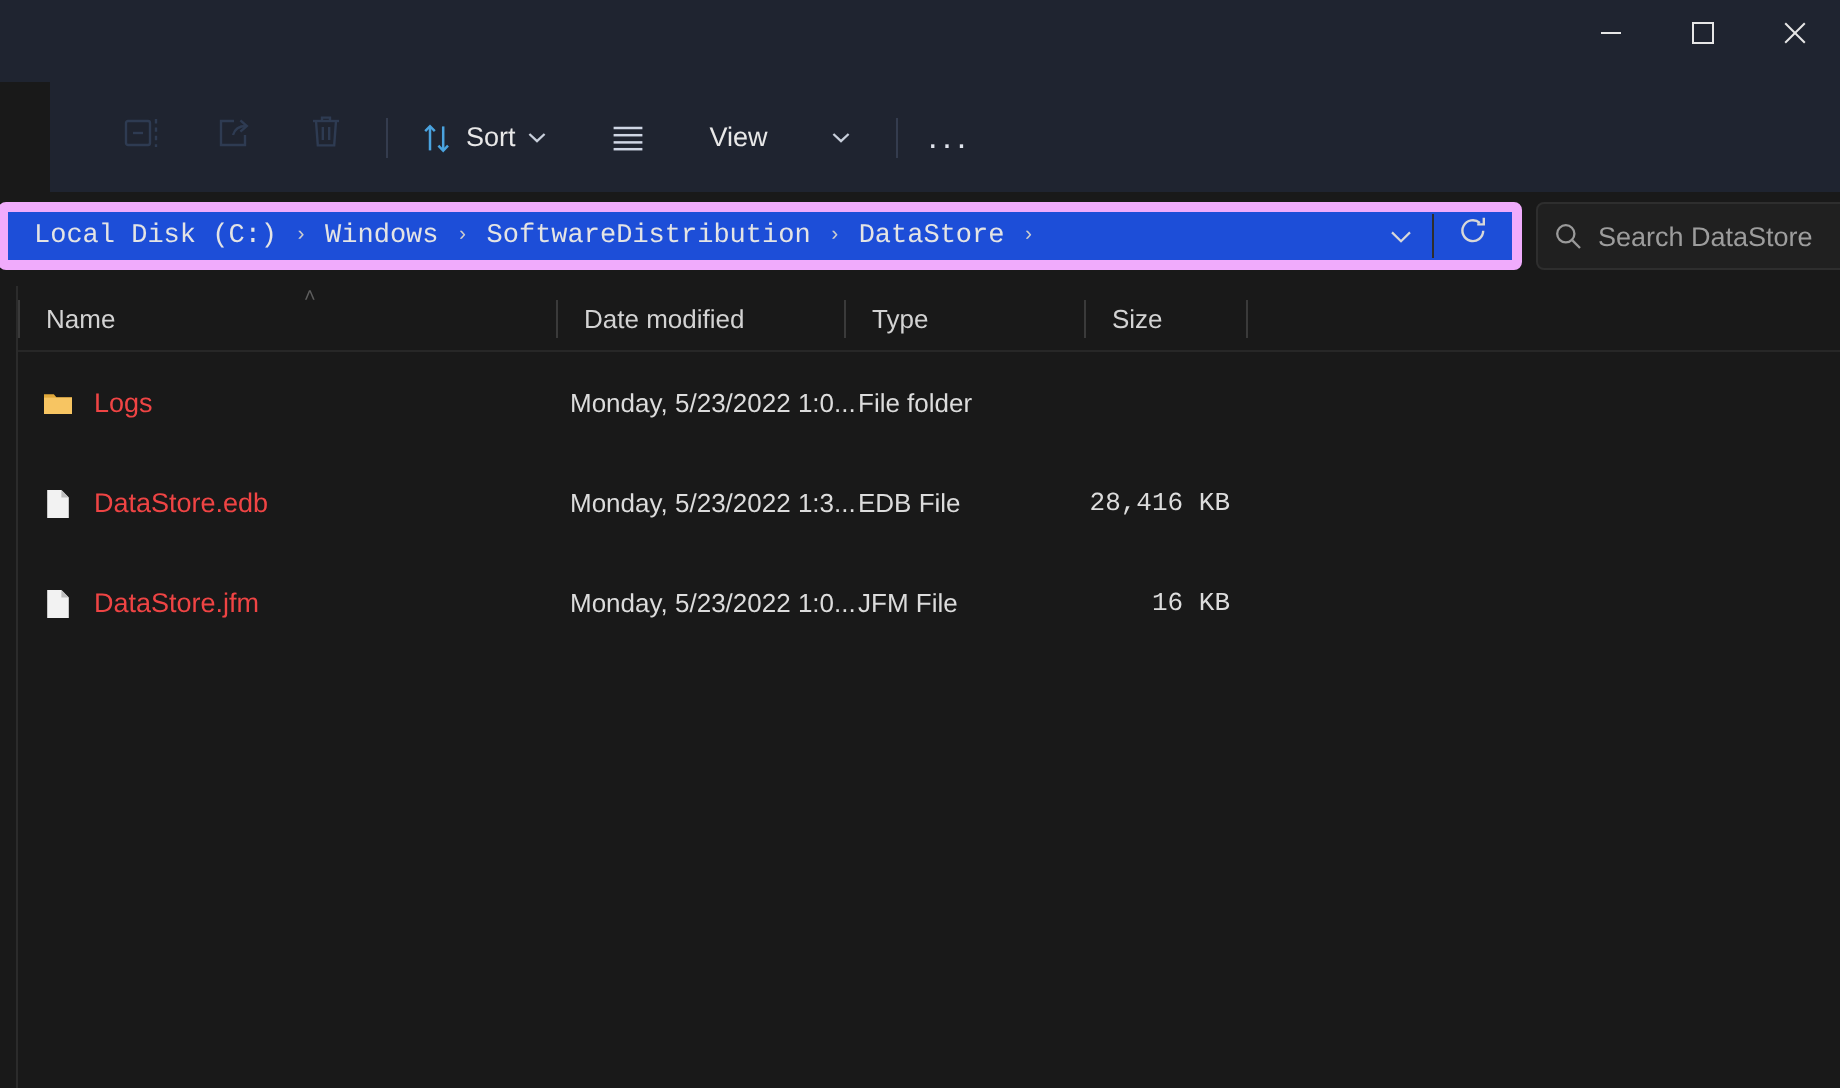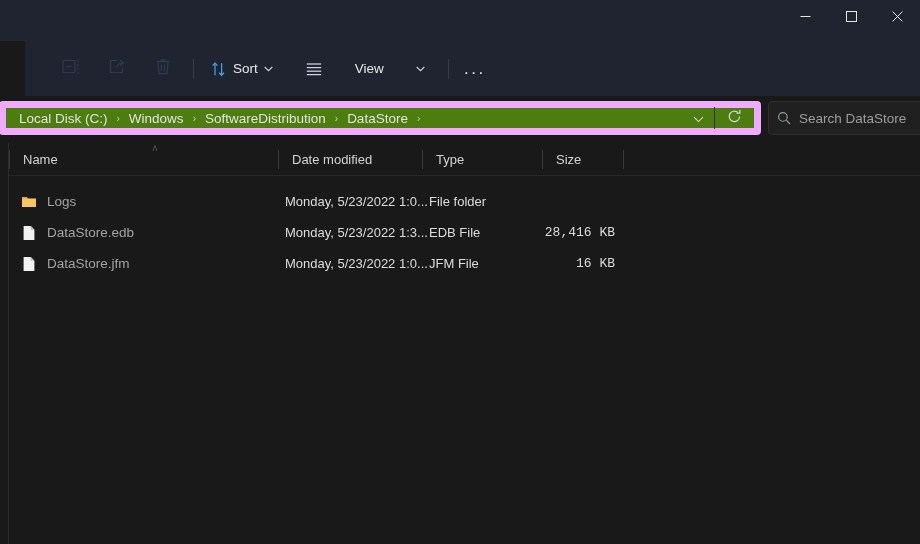--- a/index.html
+++ b/index.html
@@ -78,24 +78,24 @@
   
   .addrrow {
     position: absolute; left: 0; top: 96px;
     width: 920px; height: 44px;
     background: #191919;
     display: flex; align-items: center;
   }
   .addrbox {
     position: absolute; left: -1px; top: 5px;
     width: 762px; height: 34px;
-    background: #4d7c0f;
-    border: 7px solid #f0abfc;
-    border-radius: 4px;
-    display: flex; align-items: center;
+    background: #1d4ed8;
+    border: 5px solid #f0abfc;
+    border-radius: 4px;
+    display: flex; align-items: center; font-family: Liberation Mono, monospace;
   }
   .crumbs {
     flex: 1; display: flex; align-items: center;
     padding-left: 9px; overflow: hidden;
   }
   .crumb {
     color: #e4e4e4; font-size: 13.5px;
     padding: 3px 4px; border-radius: 3px; white-space: nowrap;
   }
   .crumb-sep {
@@ -154,28 +154,28 @@
   }
   .sortcaret {
     position: absolute; top: 1px;
     color: #5d5d5d; font-size: 10px;
     line-height: 1;
   }
 
   .row {
     position: relative;
     height: 31px;
-    display: flex; align-items: center;
+    display: flex; align-items: center; margin-top: 19px;
   }
   .c-name {
     position: absolute; left: 0; width: 269px;
     display: flex; align-items: center; padding-left: 12px;
   }
   .ficon { width: 16px; height: 16px; flex: none; margin-right: 10px; display: block; }
-  .fname { color: #a3a3a3; font-size: 13.5px; white-space: nowrap; }
+  .fname { color: #ef4444; font-size: 13.5px; white-space: nowrap; }
   .c-date {
     position: absolute; left: 276px; width: 140px;
     color: #dcdcdc; font-size: 13px; white-space: nowrap;
   }
   .c-type {
     position: absolute; left: 420px; width: 115px;
     color: #dcdcdc; font-size: 13px; white-space: nowrap;
   }
   .c-size {
     position: absolute; left: 440px; width: 166px;

